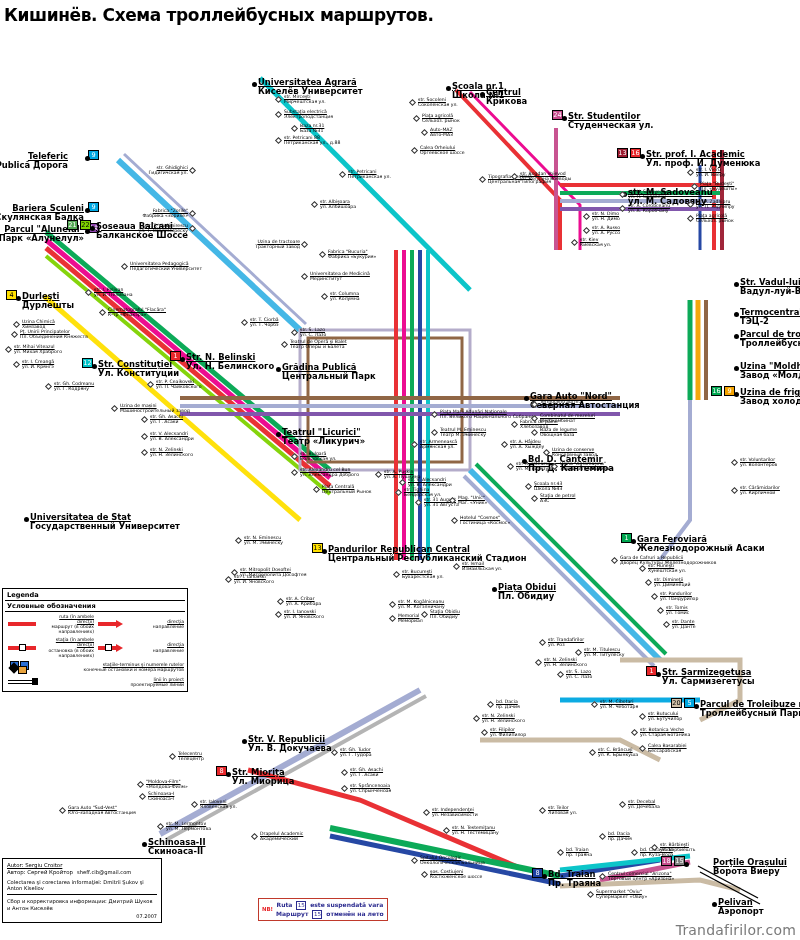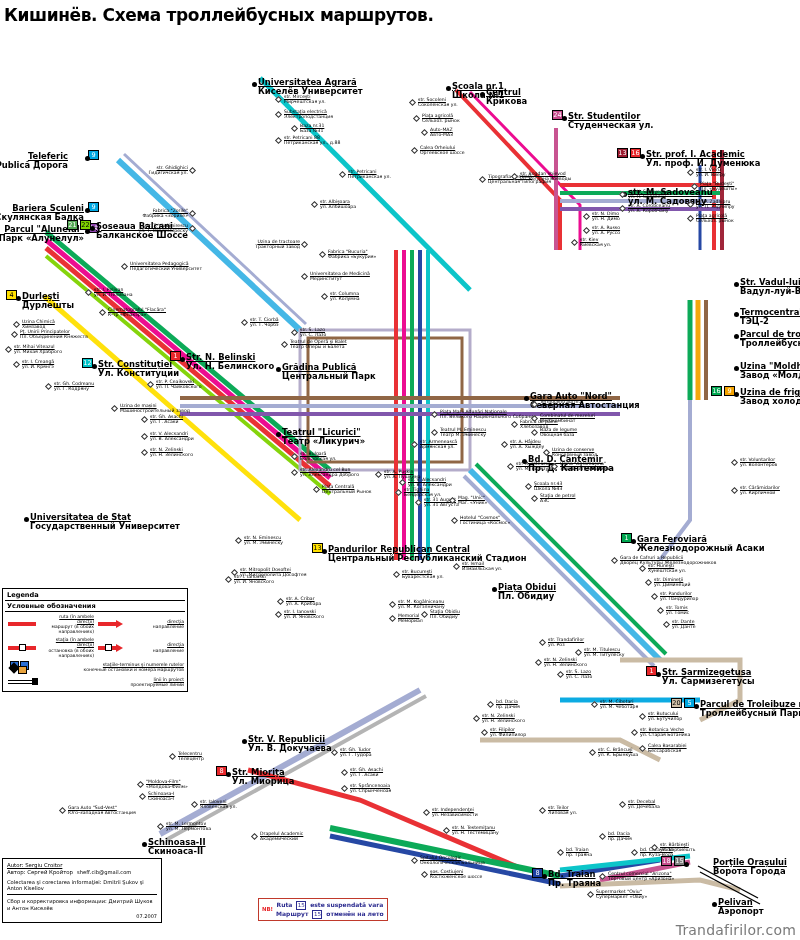--- a/index.html
+++ b/index.html
@@ -336,21 +336,21 @@
       </div>
       <div class="dot" style="left: 492px; top: 587px;"></div>
       <div class="term big" style="left: 548px; top: 870px;">
         <span class="ro">Bd. Traian</span>
         <span class="ru">Пр. Траяна</span>
       </div>
       <div class="badge" style="background: rgb(27, 63, 160); color: rgb(255, 255, 255); left: 532px; top: 868px;">8</div>
       <div class="dot" style="left: 542px; top: 874px;"></div>
       <div class="term big" style="left: 681px; top: 858px; margin-left: 32px;">
         <span class="ro">Porţile Oraşului</span>
-        <span class="ru">Ворота Города</span>
+        <span class="ru">Ворота Виеру</span>
       </div>
       <div class="badge" style="background: rgb(128, 128, 128); color: rgb(255, 255, 255); left: 674px; top: 856px;">15</div>
       <div class="badge" style="background: rgb(198, 75, 140); color: rgb(255, 255, 255); left: 661px; top: 856px;">18</div>
       <div class="dot" style="left: 684px; top: 862px;"></div>
       <div class="term big" style="left: 718px; top: 898px;">
         <span class="ro">Pelivan</span>
         <span class="ru">Аэропорт</span>
       </div>
       <div class="dot" style="left: 712px; top: 902px;"></div>
       <div class="term big" style="left: 700px; top: 700px;">

